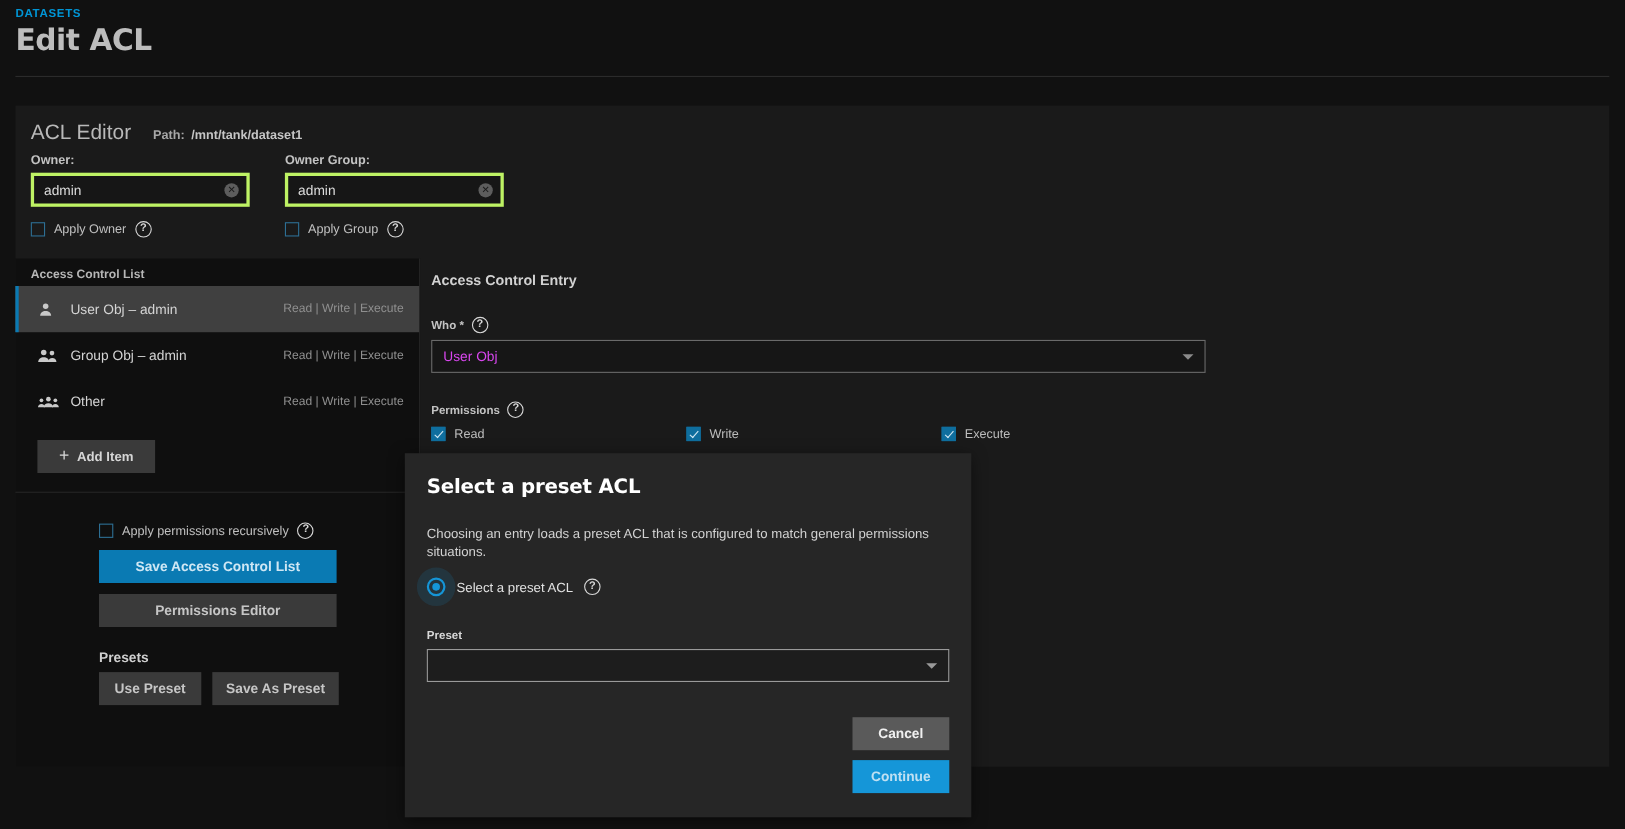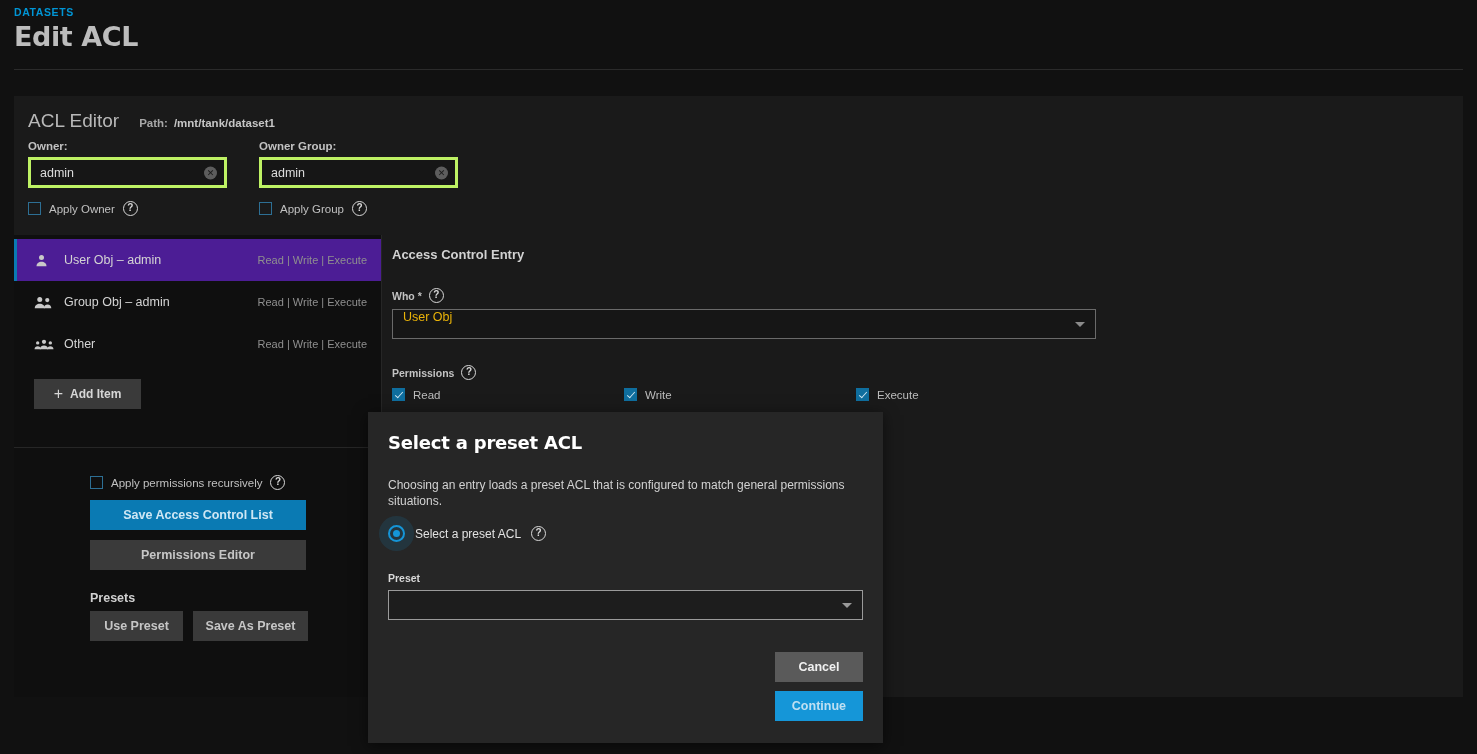--- a/index.html
+++ b/index.html
@@ -153,21 +153,21 @@
   }
   #acl-list { margin-top: 4px; }
   .acl-row {
     height: 42px;
     display: flex;
     align-items: center;
     padding: 0 14px 0 20px;
     position: relative;
     cursor: pointer;
   }
-  .acl-row.selected { background: #4c1d95; }
+  .acl-row.selected { background: #404040; }
   .acl-row.selected:before {
     content: "";
     position: absolute;
     left: 0; top: 0; bottom: 0;
     width: 3px;
     background: #0a7ab3;
   }
   .acl-icon {
     width: 20px; height: 16px;
     margin-right: 10px;
@@ -255,23 +255,24 @@
     gap: 7px;
     margin-top: 26px;
   }
   .small-label { font-size: 10.5px; font-weight: bold; color: #c3c3c3; }
   .select-box {
     margin-top: 6px;
     width: 704px; height: 30px;
     border: 1px solid #6a6a6a;
     background: #161616;
     display: flex;
+    align-items: center;
     padding: 0 10px;
     font-size: 12.5px;
-    color: #eab308;
+    color: #d946ef;
     position: relative;
     cursor: pointer;
   }
   .caret {
     position: absolute;
     right: 10px; top: 50%;
     margin-top: -2px;
     width: 0; height: 0;
     border-left: 5px solid transparent;
     border-right: 5px solid transparent;
@@ -421,20 +422,21 @@
         <span class="cb"></span>
         <span class="cb-label">Apply Group</span>
         <span class="help-icon">?</span>
       </div>
     </div>
   </div>
 
   <div id="split">
 
     <div id="acl-pane">
+      <div id="acl-pane-title">Access Control List</div>
 
       <div id="acl-list">
 
         <div class="acl-row selected">
           <span class="acl-icon">
             <svg width="15" height="15" viewBox="0 0 24 24" fill="currentColor">
                 <circle cx="12" cy="7" r="4"></circle>
                 <path d="M4 21c0-4.4 3.6-7 8-7s8 2.6 8 7z"></path>
               </svg>
           </span>

